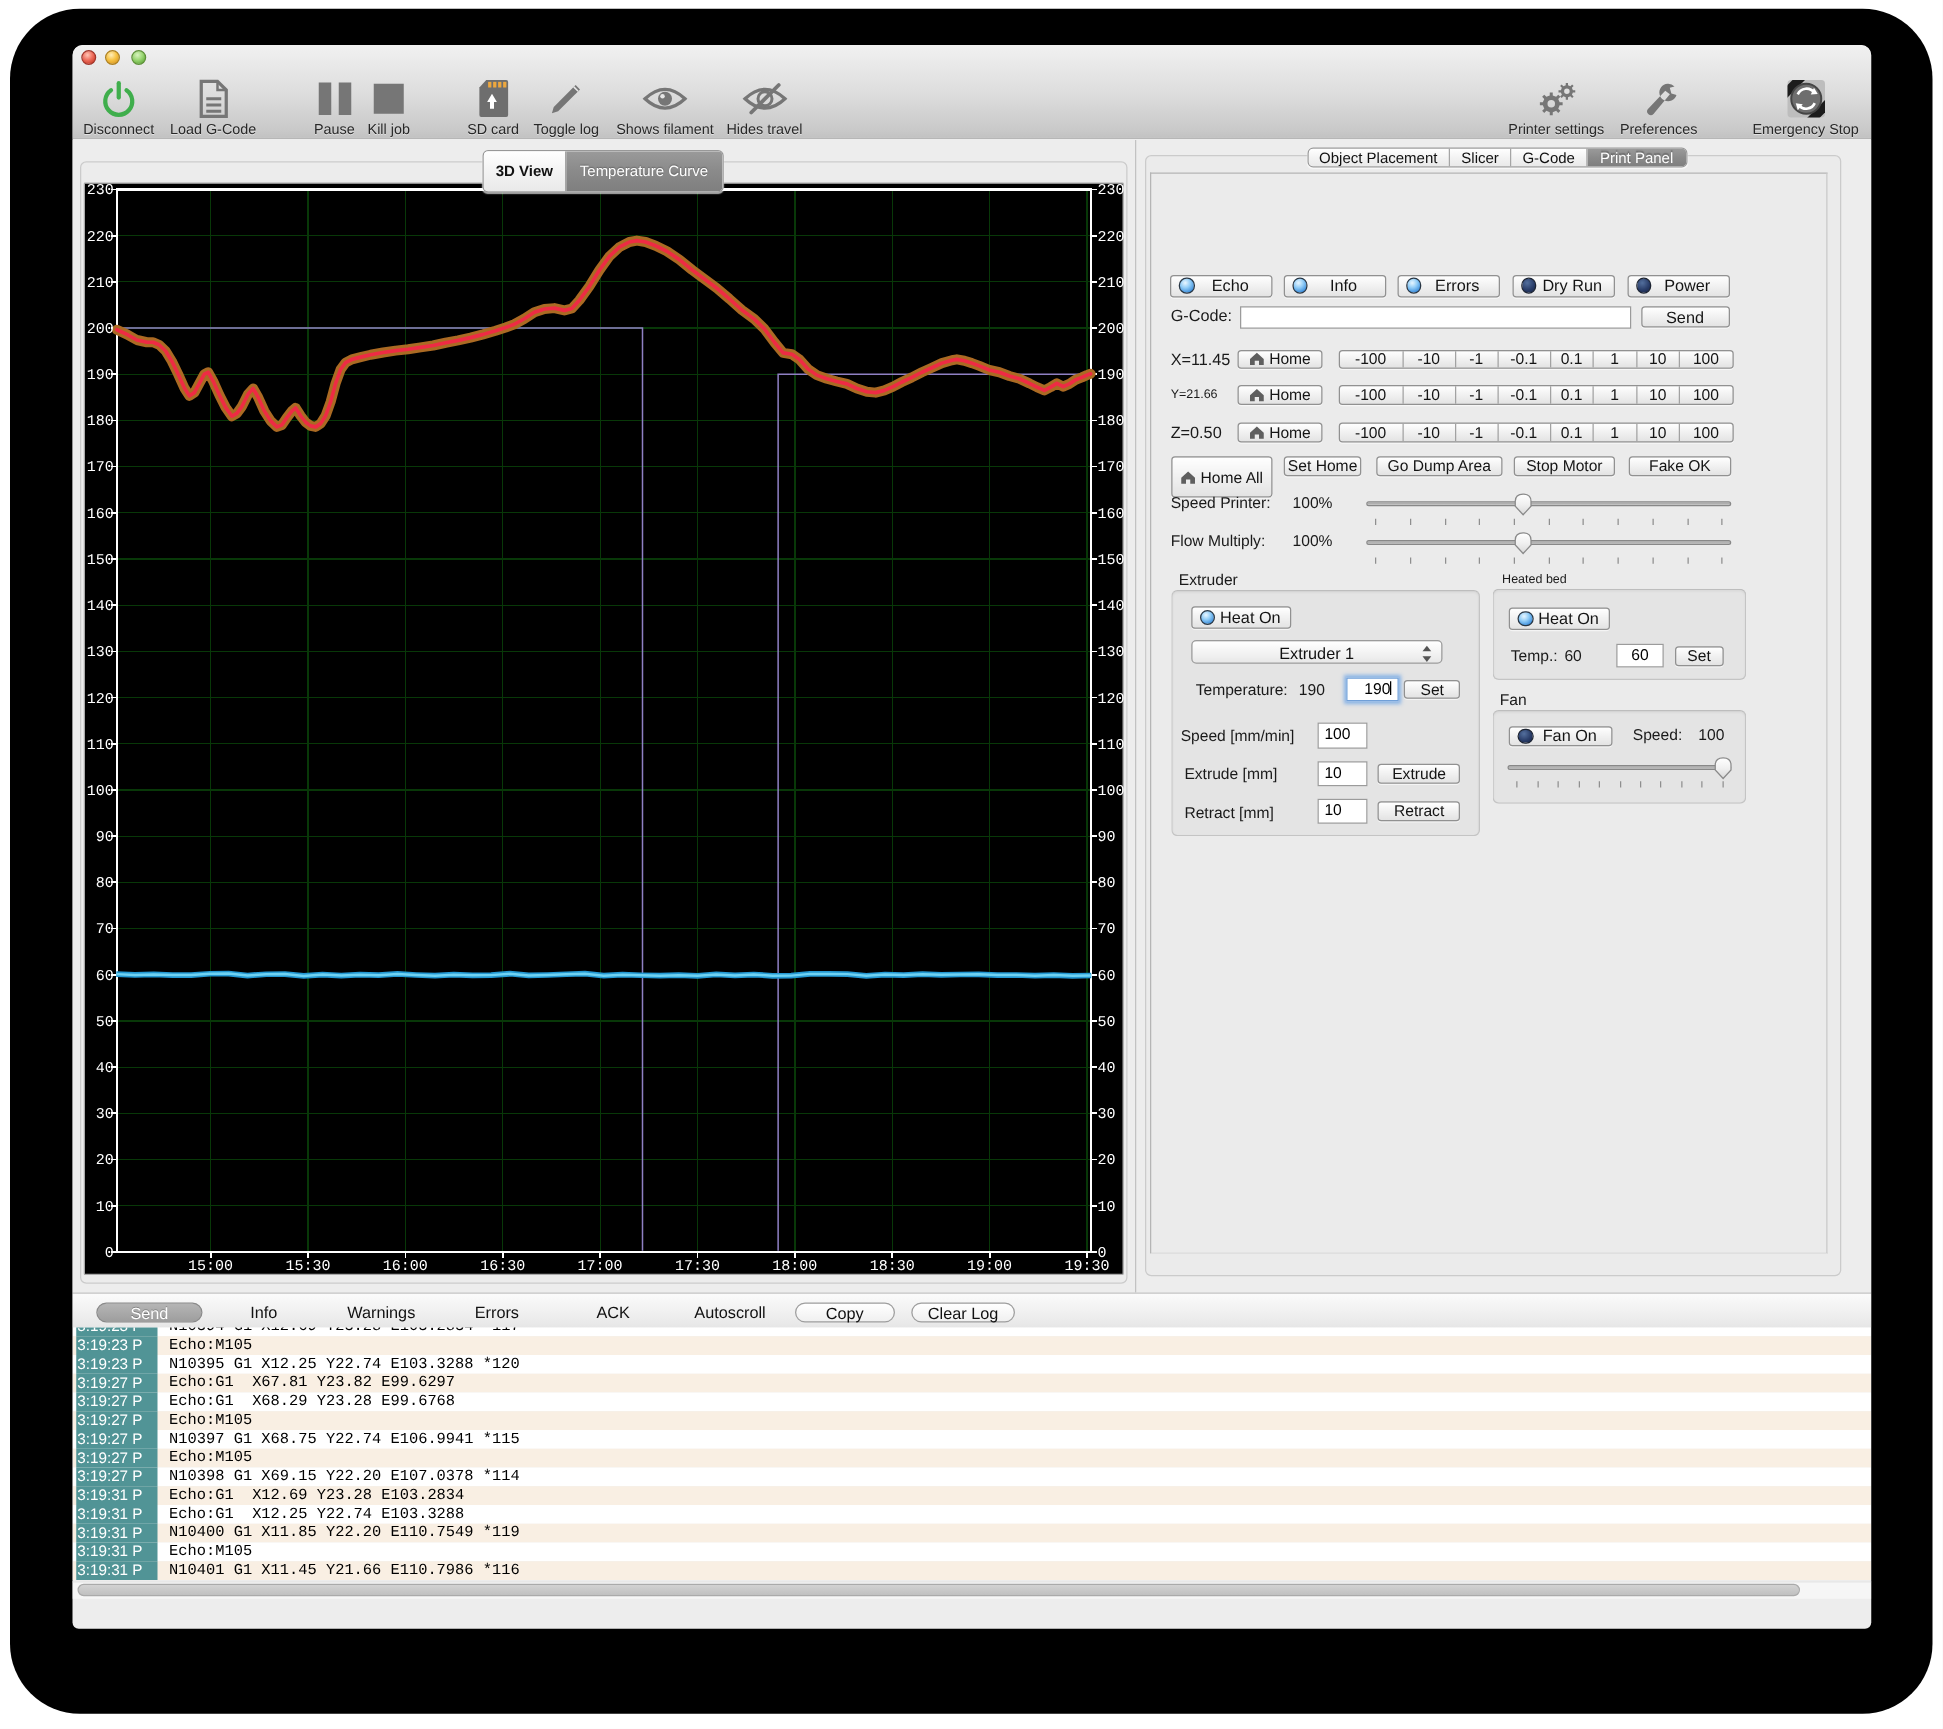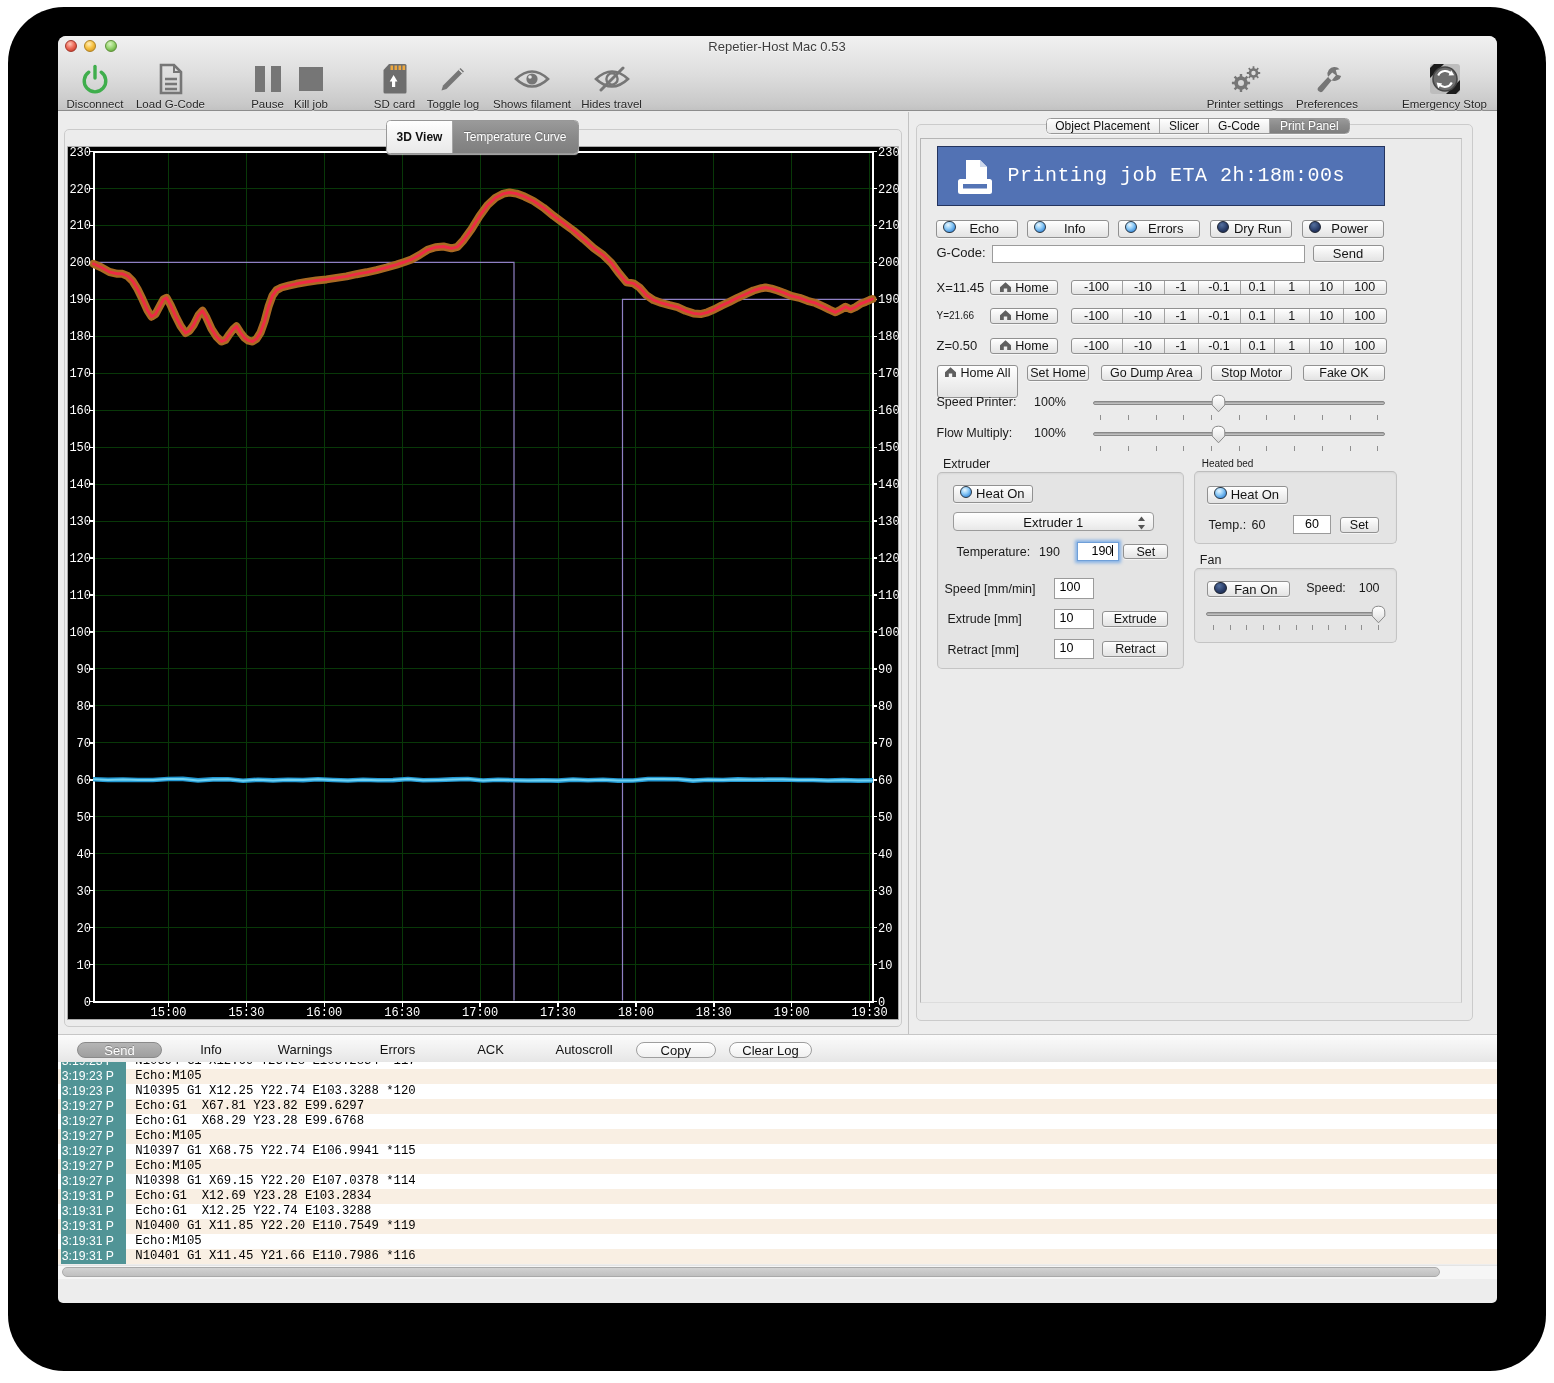--- a/index.html
+++ b/index.html
@@ -15,21 +15,21 @@
 .frame1 {position:absolute;border:1px solid #cbcbcb;border-radius:5px;background:#ebebeb}
 .frame2 {position:absolute;border:1px solid #b5b5b5;border-right-color:#c9c9c9;border-bottom-color:#dcdcdc;background:#ebebeb}
 #gpanel {position:absolute;left:9px;top:110.5px;width:832px;height:874px;background:#000;border:1px solid #a9a9a9;border-radius:1px}
 .seg {position:absolute;display:flex;border:1px solid #989898;border-radius:4.5px;overflow:hidden;background:#fff;box-shadow:0 1px 1px rgba(255,255,255,.7)}
 .sg {display:flex;align-items:center;justify-content:center;background:linear-gradient(#ffffff,#f3f3f3 50%,#e9e9e9);color:#111;border-left:1px solid #a5a5a5;white-space:nowrap}
 .sg:first-child {border-left:none}
 .sg.sel {background:linear-gradient(#9a9a9a,#8a8a8a 50%,#7f7f7f);color:#fff;text-shadow:0 -1px 1px rgba(0,0,0,.3)}
 .splitline {position:absolute;top:76px;width:1px;height:922px;background:#c2c2c2}
 .banner {position:absolute;background:#5272b4;border:1.5px solid #24345e}
 .bannertext {position:absolute;left:70px;top:17px;font-family:"Liberation Mono",monospace;font-size:20px;color:#fff;white-space:nowrap;letter-spacing:0.5px}
-.btn {position:absolute;display:flex;justify-content:center;background:linear-gradient(#ffffff,#f2f2f2 45%,#e3e3e3);border:1px solid #919191;border-radius:3px;color:#141414;white-space:nowrap;box-shadow:0 1px 0 rgba(255,255,255,.6)}
+.btn {position:absolute;display:flex;align-items:center;justify-content:center;background:linear-gradient(#ffffff,#f2f2f2 45%,#e3e3e3);border:1px solid #919191;border-radius:3px;color:#141414;white-space:nowrap;box-shadow:0 1px 0 rgba(255,255,255,.6)}
 .ledb {justify-content:flex-start;font-size:13px}
 .led {width:12.5px;height:12.5px;border-radius:50%;margin-left:6px;flex:none}
 .led.on {background:radial-gradient(circle at 38% 30%,#eaf7ff,#90ccf7 40%,#3f8fdc 78%,#2a6cc0);border:1.5px solid #283644}
 .led.off {background:radial-gradient(circle at 38% 30%,#54709e,#273a66 60%,#1a2645);border:1.5px solid #1c2331}
 .ledlab {flex:1;text-align:center;margin-right:4px}
 .lab {position:absolute;white-space:nowrap;height:18px;line-height:18px}
 .inp {position:absolute;background:#fff;border:1px solid #9b9b9b;font-size:12.5px;line-height:17px;padding:0 5px;color:#000}
 .inp.focus {border:1px solid #6f9fd8;box-shadow:0 0 3px 1.8px rgba(110,165,230,.8);line-height:17.5px}
 .caret {display:inline-block;width:1px;height:11px;background:#000;vertical-align:-1px}
 .jog {position:absolute;display:flex;border:1px solid #919191;border-radius:3px;background:linear-gradient(#ffffff,#f2f2f2 45%,#e3e3e3);box-shadow:0 1px 0 rgba(255,255,255,.6)}
@@ -53,21 +53,20 @@
 #hscroll {position:absolute;left:0;top:1229.6px;width:1439px;height:13.9px;background:#f6f6f6;border-top:1px solid #e4e4e4}
 #hthumb {position:absolute;left:4.5px;top:1231.4px;width:1378px;height:9.8px;border-radius:5.5px;background:linear-gradient(#d2d2d2,#c0c0c0);border:1px solid #aaaaaa}
 #status {position:absolute;left:0;top:1243.5px;width:1439px;height:23.5px;background:linear-gradient(#f6f6f6,#e4e4e4);border-top:1px solid #a2a2a2}
 .stx {position:absolute;top:4px;height:16px;line-height:16px;font-size:12px;color:#111;white-space:nowrap}
 #pbar {position:absolute;left:251.3px;top:4.5px;width:200px;height:12.3px;background:#fff;border:1px solid #919191;border-radius:2.5px}
 #pfill {position:absolute;left:0.5px;top:0.5px;width:22px;height:9.5px;background:linear-gradient(#b8d9f2,#6aa6de 45%,#7fb7e8);border-radius:2px}
 </style></head><body>
 <div id="desk"></div>
 <div id="win">
  <div id="chrome">
-  <div id="title">Repetier-Host Mac 0.53</div>
   <div class="tl" style="left:7.4px;background:radial-gradient(circle at 40% 30%,#ffc4b5,#ee6e5d 45%,#d24835 75%,#b23424);border:0.5px solid #a1352a"></div>
   <div class="tl" style="left:26.9px;background:radial-gradient(circle at 40% 30%,#ffeebb,#f7c345 45%,#e0a32c 75%,#c28a20);border:0.5px solid #ad8020"></div>
   <div class="tl" style="left:47px;background:radial-gradient(circle at 40% 30%,#d8f3c0,#9ad673 45%,#6fb348 75%,#58993a);border:0.5px solid #5d9038"></div>
   <div class="tbi" style="left:-17.5px">
         <div class="tbic" style="height:36px">
           <svg width="34" height="34">
             <path d="M23.2,10.2 A10.8,10.8 0 1 1 10.8,10.2" fill="none" stroke="#3fae4c" stroke-width="3.4" stroke-linecap="round"></path>
             <line x1="17" y1="4.5" x2="17" y2="16" stroke="#3fae4c" stroke-width="3.4" stroke-linecap="round"></line>
           </svg>
         </div>
@@ -358,29 +357,20 @@
  </div>
  <div class="splitline" style="left:850.5px"></div>
  <div class="frame1" style="left:858.2px;top:88.6px;width:557.3px;height:896.9px"></div>
 <div class="frame2" style="left:862px;top:102px;width:542.5px;height:865.5px"></div>
 <div class="seg" style="left:988px;top:82.5px;width:304.5px;height:16px;font-size:12px">
 <div class="sg" style="width:113px">Object Placement</div>
       <div class="sg" style="width:50px">Slicer</div>
       <div class="sg" style="width:60.5px">G-Code</div>
       <div class="sg sel" style="width:81px">Print Panel</div>
     </div>
-<div class="banner" style="left:879px;top:110px;width:448.2px;height:60.5px">
-<svg width="44" height="40" style="position:absolute;left:15px;top:11px">
-        <path d="M13,2 H27 L34,9 V24 H13 Z" fill="#fff"></path>
-        <path d="M27,2 V9 H34 Z" fill="#cdd8ec"></path>
-        <rect x="5" y="21" width="34" height="15" rx="2.5" fill="#fff"></rect>
-        <rect x="10" y="26" width="24" height="4.5" fill="#5474b5"></rect>
-      </svg>
-<div class="bannertext">Printing job ETA 2h:18m:00s</div>
-    </div>
 <div class="btn ledb" style="left:878.5px;top:184px;width:82px;height:18px">
       <span class="led on"></span>
       <span class="ledlab">Echo</span>
     </div>
 <div class="btn ledb" style="left:969px;top:184px;width:82px;height:18px">
       <span class="led on"></span>
       <span class="ledlab">Info</span>
     </div>
 <div class="btn ledb" style="left:1060px;top:184px;width:82px;height:18px">
       <span class="led on"></span>

